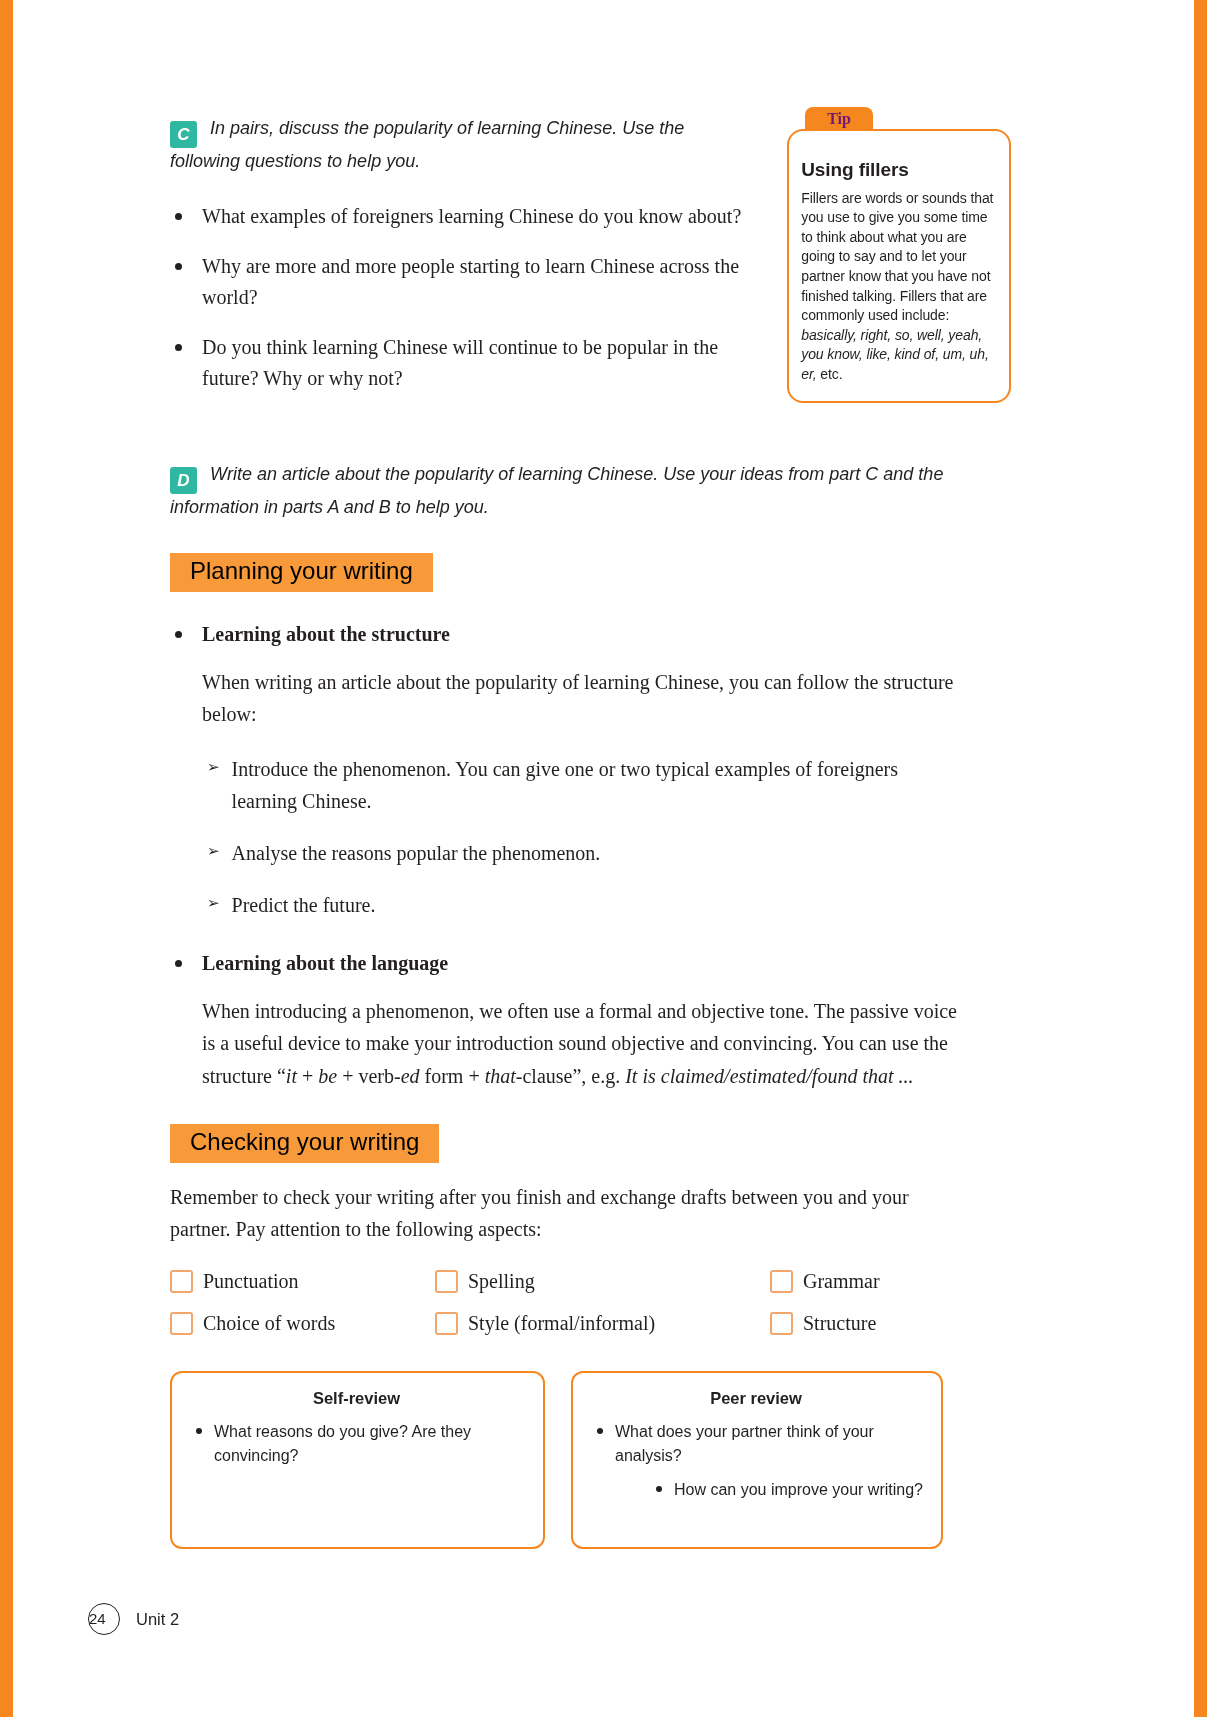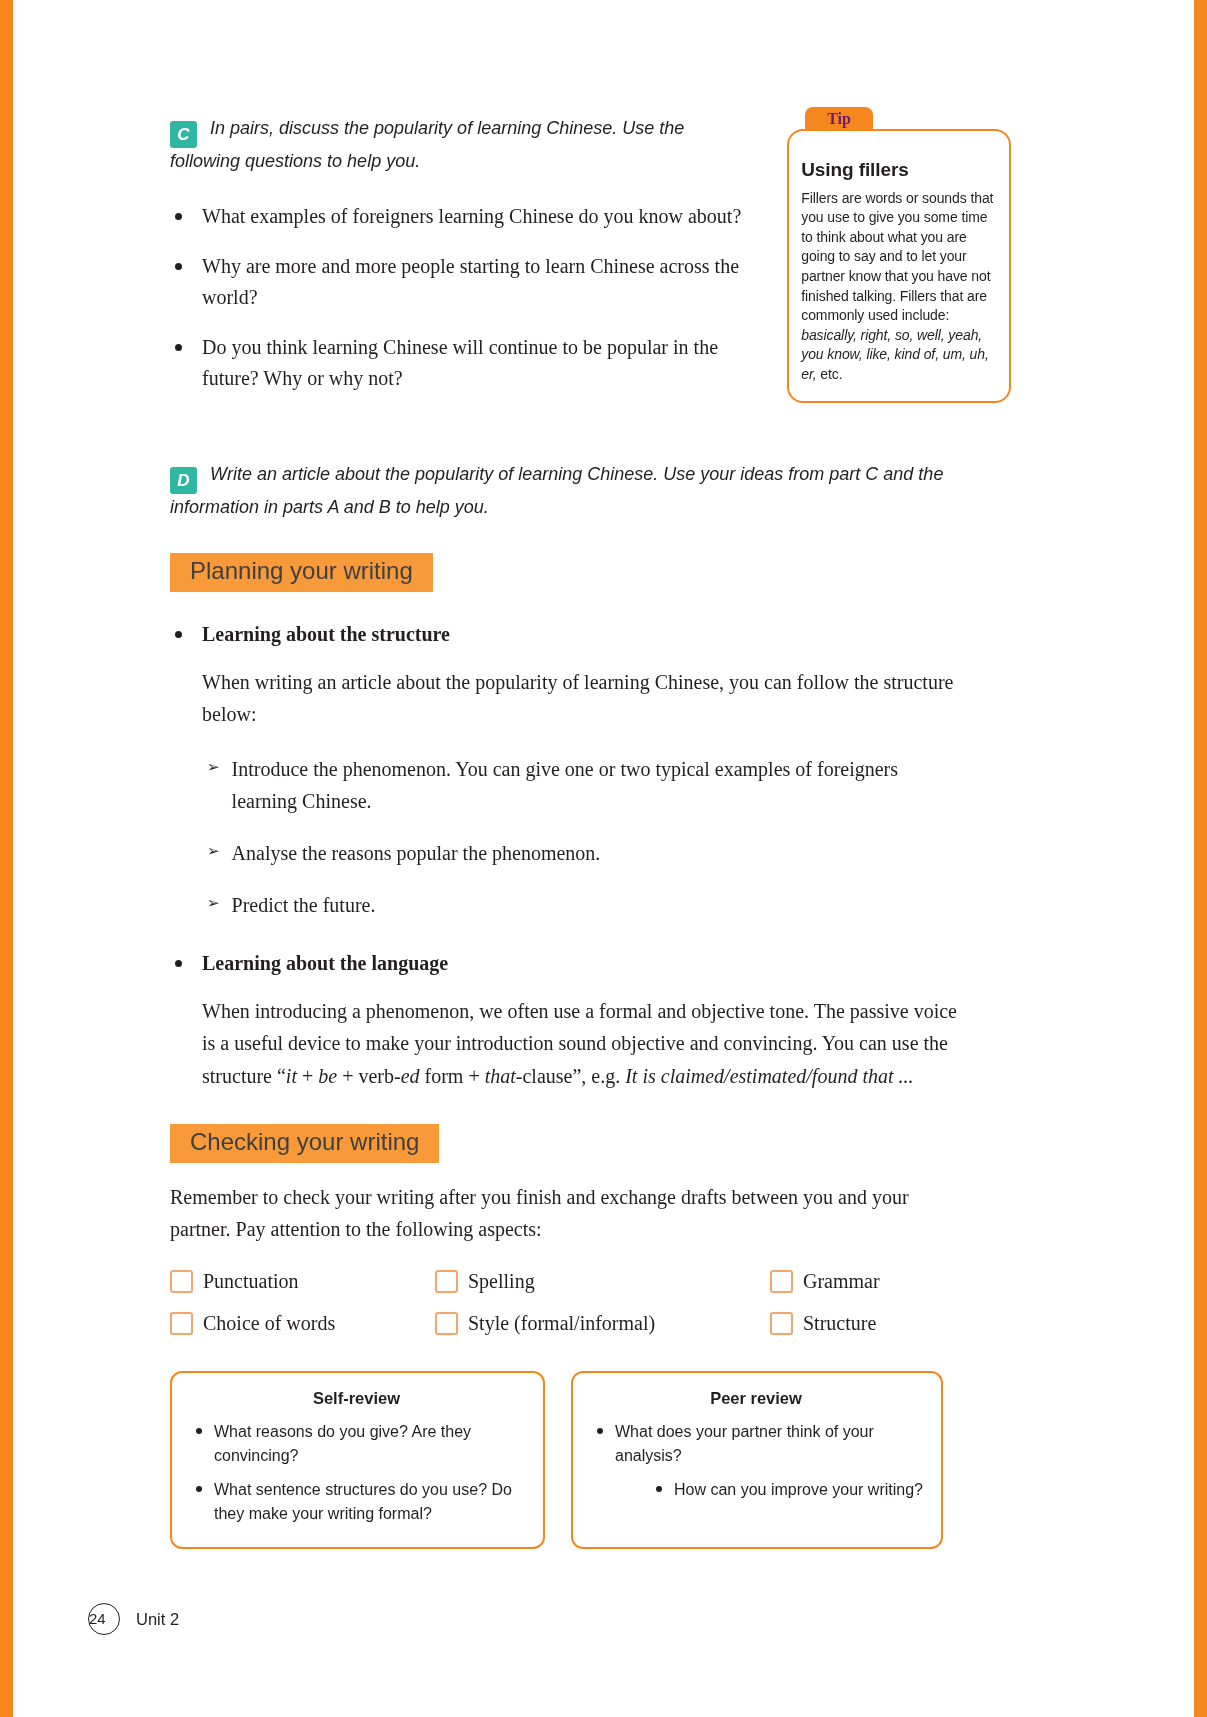--- a/index.html
+++ b/index.html
@@ -56,21 +56,21 @@
   }
   .tip-title { font-weight:bold; font-size:19px; margin-bottom:5px; }
   .tip-italic { font-style:italic; }
 
   
   .section-d { margin-top:48px; }
   .section-d .instruction { display:block; }
 
   
   .banner {
-    display:inline-block; background:#f8993a; color:#404040;
+    display:inline-block; background:#f8993a; color:#000000;
     font-family:"Liberation Sans", sans-serif; font-size:24px;
     padding:4px 20px 7px 20px; margin-top:32px;
   }
 
   
   .head-item { display:flex; margin-top:28px; }
   .head-item .dot { margin-top:11px; }
   .head-text { font-weight:bold; font-size:20px; line-height:1.4; }
 
   .para {
@@ -231,24 +231,20 @@
   </div>
 
   
   <div class="review-row">
     <div class="review-box review-self">
       <div class="review-title">Self-review</div>
       <div class="review-item">
         <span class="dot"></span>
         <span class="review-text">What reasons do you give? Are they convincing?</span>
       </div>
-      <div class="review-item">
-        <span class="dot"></span>
-        <span class="review-text">What sentence structures do you use? Do they make your writing formal?</span>
-      </div>
     </div>
     <div class="review-box review-peer">
       <div class="review-title">Peer review</div>
       <div class="review-item">
         <span class="dot"></span>
         <span class="review-text">What does your partner think of your analysis?</span>
       </div>
       <div class="review-item">
         <span class="dot"></span>
         <span class="review-text">How can you improve your writing?</span>

